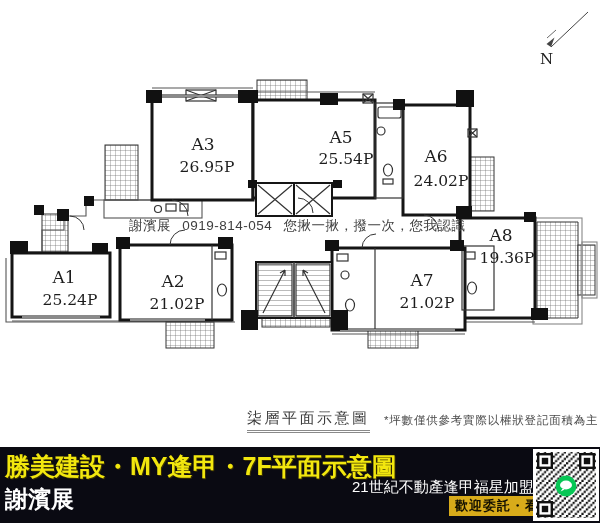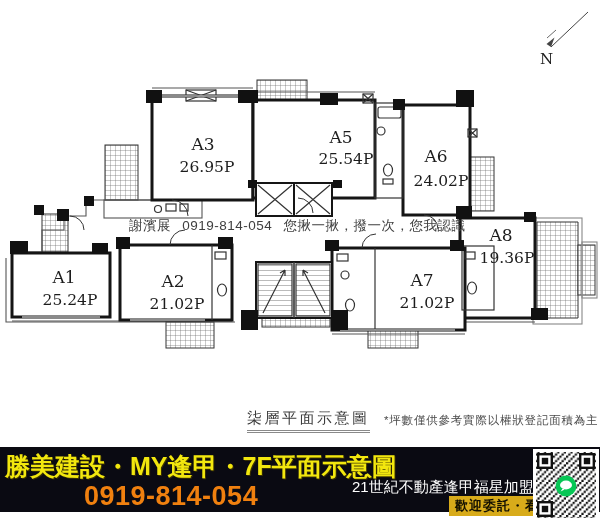--- a/index.html
+++ b/index.html
@@ -4,21 +4,21 @@
 <style>
   html,body{margin:0;padding:0;background:#e8e8e8;}
   #stage{position:relative;width:600px;height:523px;background:#ffffff;overflow:hidden;
          font-family:"Liberation Sans",sans-serif;}
   svg text{font-family:"DejaVu Serif","Liberation Serif",serif;fill:#1c1c1c;}
   .overlay{position:absolute;white-space:nowrap;}
   #watermark{left:129px;top:217px;font-size:13.5px;color:#404040;letter-spacing:.5px;word-spacing:7px;}
   #caption{left:247px;top:409px;font-size:15px;color:#3a3a3a;letter-spacing:2.5px;
            padding-bottom:2px;border-bottom:3px double #8a8a8a;}
   #disclaimer{left:384px;top:413px;font-size:11.5px;color:#4a4a4a;letter-spacing:.8px;}
-  #footer{position:absolute;left:0;top:447px;width:600px;height:65px;background:#0a0a12;}
+  #footer{position:absolute;left:0;top:447px;width:600px;height:76px;background:#0a0a12;}
   #headline{position:absolute;left:5px;top:3px;font-size:25px;font-weight:bold;color:#f2e70e;
             text-shadow:1px 1px 0 #3a3000;white-space:nowrap;}
   #agent{position:absolute;left:5px;top:37px;font-size:23px;font-weight:bold;color:#ffffff;}
   #phone{position:absolute;left:84px;top:34px;font-size:27px;font-weight:bold;color:#f0800f;letter-spacing:.5px;}
   #agency{position:absolute;left:352px;top:31px;font-size:15px;color:#ffffff;white-space:nowrap;}
   #badge{position:absolute;left:449px;top:49px;background:#d8ab1a;color:#131000;font-size:13px;
          font-weight:bold;padding:1px 6px;letter-spacing:1px;}
   #qr{position:absolute;right:1px;top:2px;width:66px;height:72px;}
 </style>
 </head>
@@ -185,21 +185,21 @@
   </svg>
 
   
   <div id="watermark" class="overlay">謝濱展 0919-814-054 您揪一揪，撥一次，您我認識</div>
   <div id="caption" class="overlay">柒層平面示意圖</div>
   <div id="disclaimer" class="overlay">*坪數僅供參考實際以權狀登記面積為主</div>
 
   
   <div id="footer">
     <div id="headline">勝美建設・MY逢甲・7F平面示意圖</div>
-    <div id="phone">0919-814-054</div>
+    <div id="agent">謝濱展</div>
     <div id="agency">21世紀不動產逢甲福星加盟店</div>
     <div id="badge">歡迎委託・看屋</div>
 
     <svg id="qr" viewBox="0 0 33 36">
       <rect x="0" y="0" width="33" height="36" fill="#ffffff"></rect>
       <rect x="1.5" y="1.5" width="30" height="33" fill="url(#qrn)"></rect>
 
       <g>
         <rect x="2" y="2" width="8" height="8" fill="#111"></rect>
         <rect x="3.2" y="3.2" width="5.6" height="5.6" fill="#fff"></rect>

